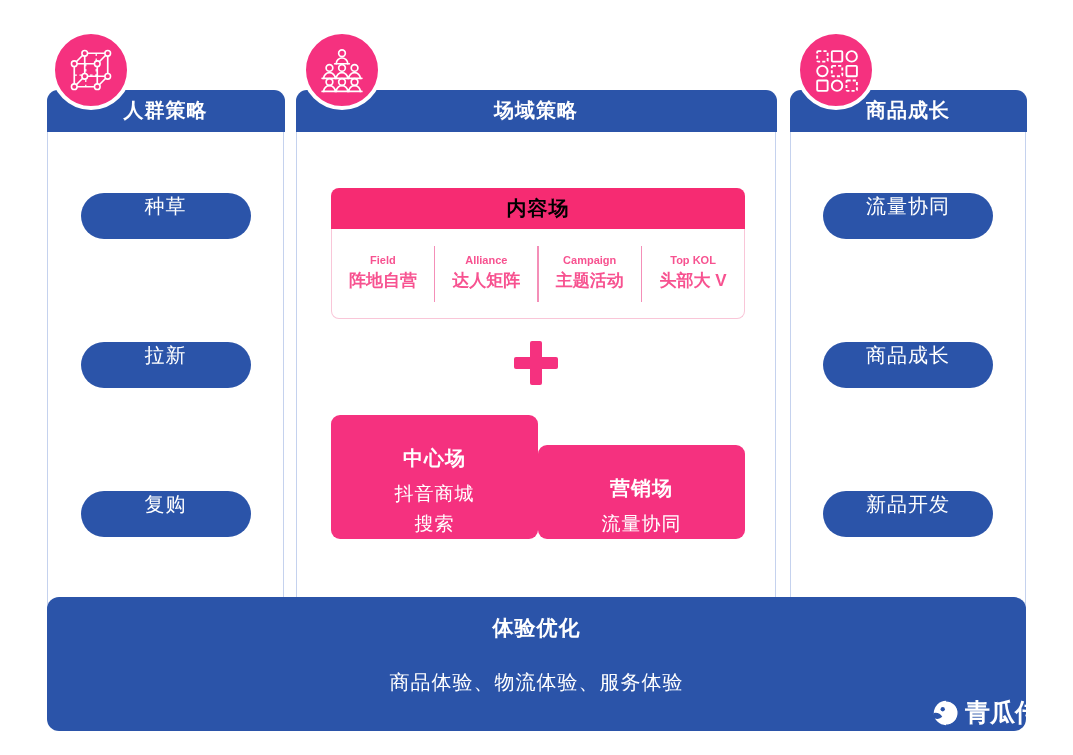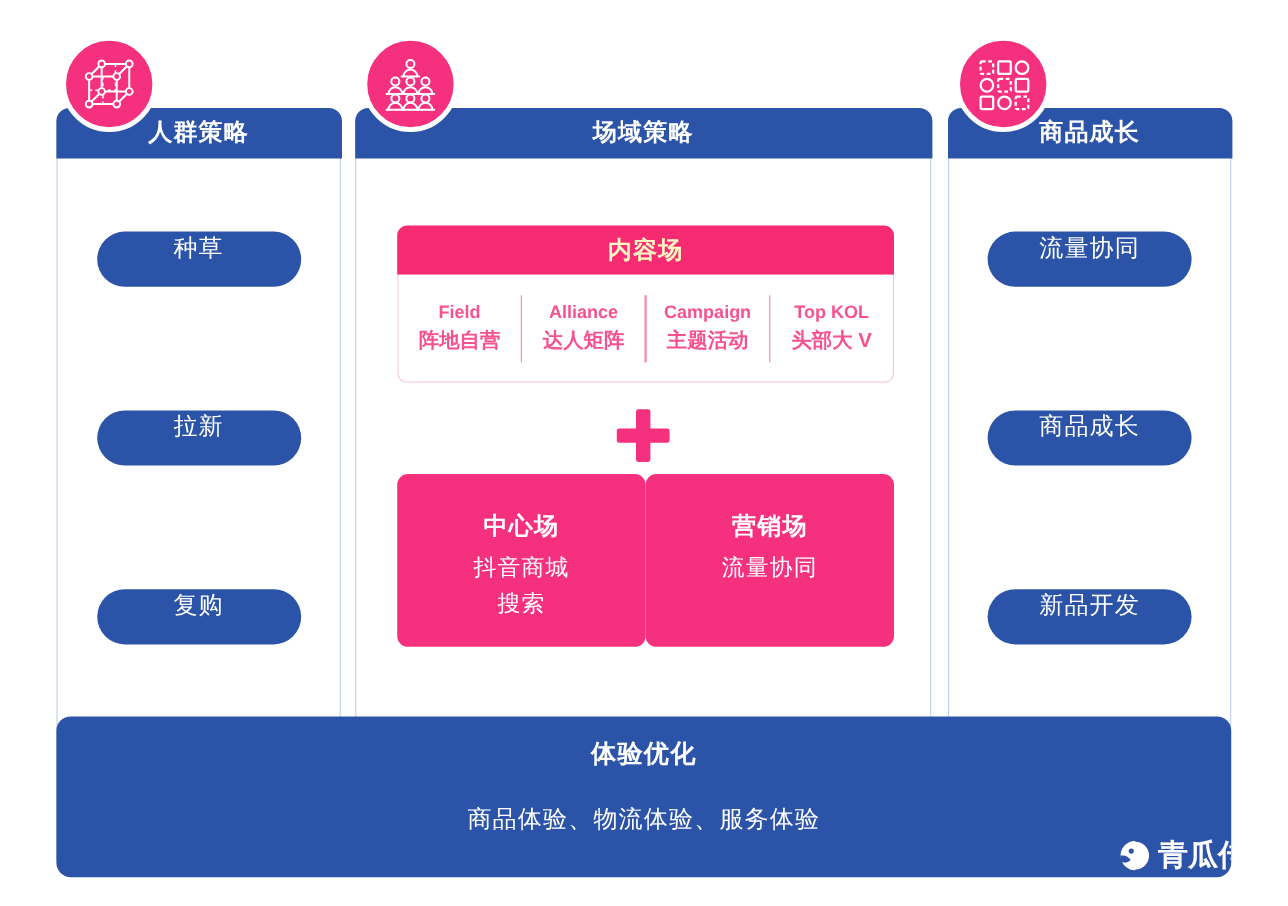--- a/index.html
+++ b/index.html
@@ -34,37 +34,37 @@
     width:170px;height:46px;border-radius:23px;background:var(--blue,#2B54A9);
     display:flex;align-items:flex-start;justify-content:center;
     color:#fff;font-size:20px;letter-spacing:1px;
   }
   .pill-1{top:102px;} .pill-2{top:251px;} .pill-3{top:400px;}
   
   .cf-header{
     position:absolute;left:34px;right:30px;top:97px;height:41px;
     background:var(--pink_deep,#F62B72);border-radius:8px 8px 0 0;
     display:flex;align-items:center;justify-content:center;
-    color:#fef9c3;font-size:20px;font-weight:bold;letter-spacing:1px;
+    color:#000000;font-size:20px;font-weight:bold;letter-spacing:1px;
   }
   .cf-items{
     position:absolute;left:34px;right:30px;top:138px;height:90px;box-sizing:border-box;
     border:1.5px solid var(--pink_border,#F9C6D8);border-top:none;border-radius:0 0 8px 8px;
     display:flex;align-items:center;background:#fff;
   }
   .cf-item{flex:1;text-align:center;color:var(--pink_text,#F75290);line-height:1.45;}
-  .cf-item .en{font-size:15px;font-weight:bold;}
+  .cf-item .en{font-size:11px;font-weight:bold;}
   .cf-item .zh{font-size:17px;font-weight:700;}
   .cf-div{width:1.5px;height:56px;background:var(--pink_divider,#F48FB8);flex:0 0 auto;}
   
   .plus{position:absolute;top:250px;left:50%;transform:translateX(-50%);width:44px;height:44px;}
   .plus::before{content:"";position:absolute;left:0;right:0;top:16px;height:12px;border-radius:2px;background:var(--pink,#F5317F);}
   .plus::after{content:"";position:absolute;top:0;bottom:0;left:16px;width:12px;border-radius:2px;background:var(--pink,#F5317F);}
   
-  .sub-boxes{position:absolute;left:34px;right:30px;top:304px;height:144px;display:flex;}
+  .sub-boxes{position:absolute;left:34px;right:30px;top:304px;height:144px;display:flex;align-items:flex-end;}
   .sub-box{
     flex:1;background:var(--pink,#F5317F);border-radius:9px;color:#fff;
     display:flex;flex-direction:column;align-items:center;box-sizing:border-box;padding-top:30px;
   }
   .sb-title{font-size:20px;font-weight:bold;letter-spacing:1px;margin-bottom:7px;}
   .sb-desc{font-size:19px;line-height:1.58;text-align:center;white-space:pre-line;letter-spacing:1px;}
   
   .footer-bar{
     position:absolute;left:47px;top:597px;width:979px;height:134px;
     background:var(--blue,#2B54A9);border-radius:12px;overflow:hidden;

